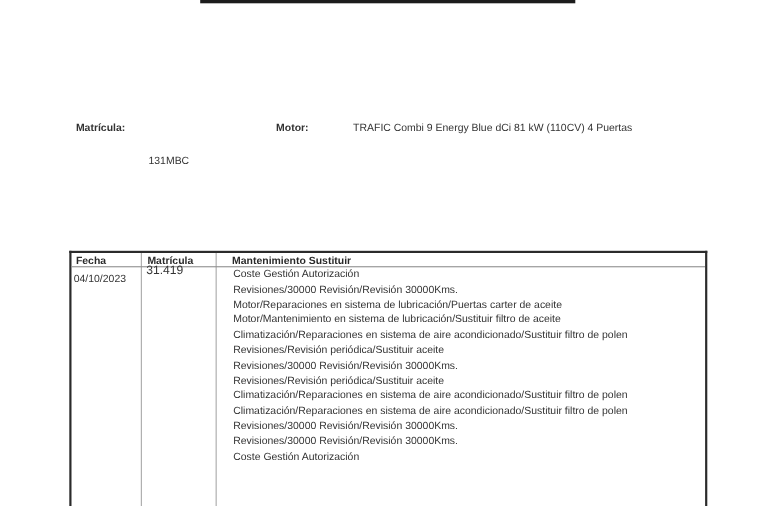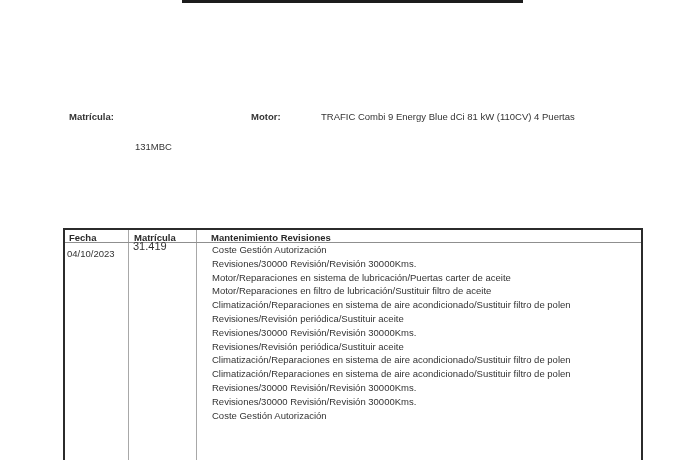--- a/index.html
+++ b/index.html
@@ -110,30 +110,30 @@
   <div class="field-label modelo-label">Motor:</div>
   <div class="field-value modelo-value">TRAFIC Combi 9 Energy Blue dCi 81 kW (110CV) 4 Puertas</div>
 
   <div class="maint-table">
     <div class="col-sep sep1"></div>
     <div class="col-sep sep2"></div>
 
     <div class="header-row">
       <span class="th th-fecha">Fecha</span>
       <span class="th th-km">Matrícula</span>
-      <span class="th th-mant">Mantenimiento Revisiones</span>
+      <span class="th th-mant">Mantenimiento Sustituir</span>
     </div>
 
     <div class="cell-fecha">04/10/2023</div>
     <div class="cell-km">31.419</div>
     <div class="cell-mant">
         <div class="maint-line">Coste Gestión Autorización</div>
         <div class="maint-line">Revisiones/30000 Revisión/Revisión 30000Kms.</div>
         <div class="maint-line">Motor/Reparaciones en sistema de lubricación/Puertas carter de aceite</div>
-        <div class="maint-line">Motor/Reparaciones en filtro de lubricación/Sustituir filtro de aceite</div>
+        <div class="maint-line">Motor/Mantenimiento en sistema de lubricación/Sustituir filtro de aceite</div>
         <div class="maint-line">Climatización/Reparaciones en sistema de aire acondicionado/Sustituir filtro de polen</div>
         <div class="maint-line">Revisiones/Revisión periódica/Sustituir aceite</div>
         <div class="maint-line">Revisiones/30000 Revisión/Revisión 30000Kms.</div>
         <div class="maint-line">Revisiones/Revisión periódica/Sustituir aceite</div>
         <div class="maint-line">Climatización/Reparaciones en sistema de aire acondicionado/Sustituir filtro de polen</div>
         <div class="maint-line">Climatización/Reparaciones en sistema de aire acondicionado/Sustituir filtro de polen</div>
         <div class="maint-line">Revisiones/30000 Revisión/Revisión 30000Kms.</div>
         <div class="maint-line">Revisiones/30000 Revisión/Revisión 30000Kms.</div>
         <div class="maint-line">Coste Gestión Autorización</div>
       </div>

